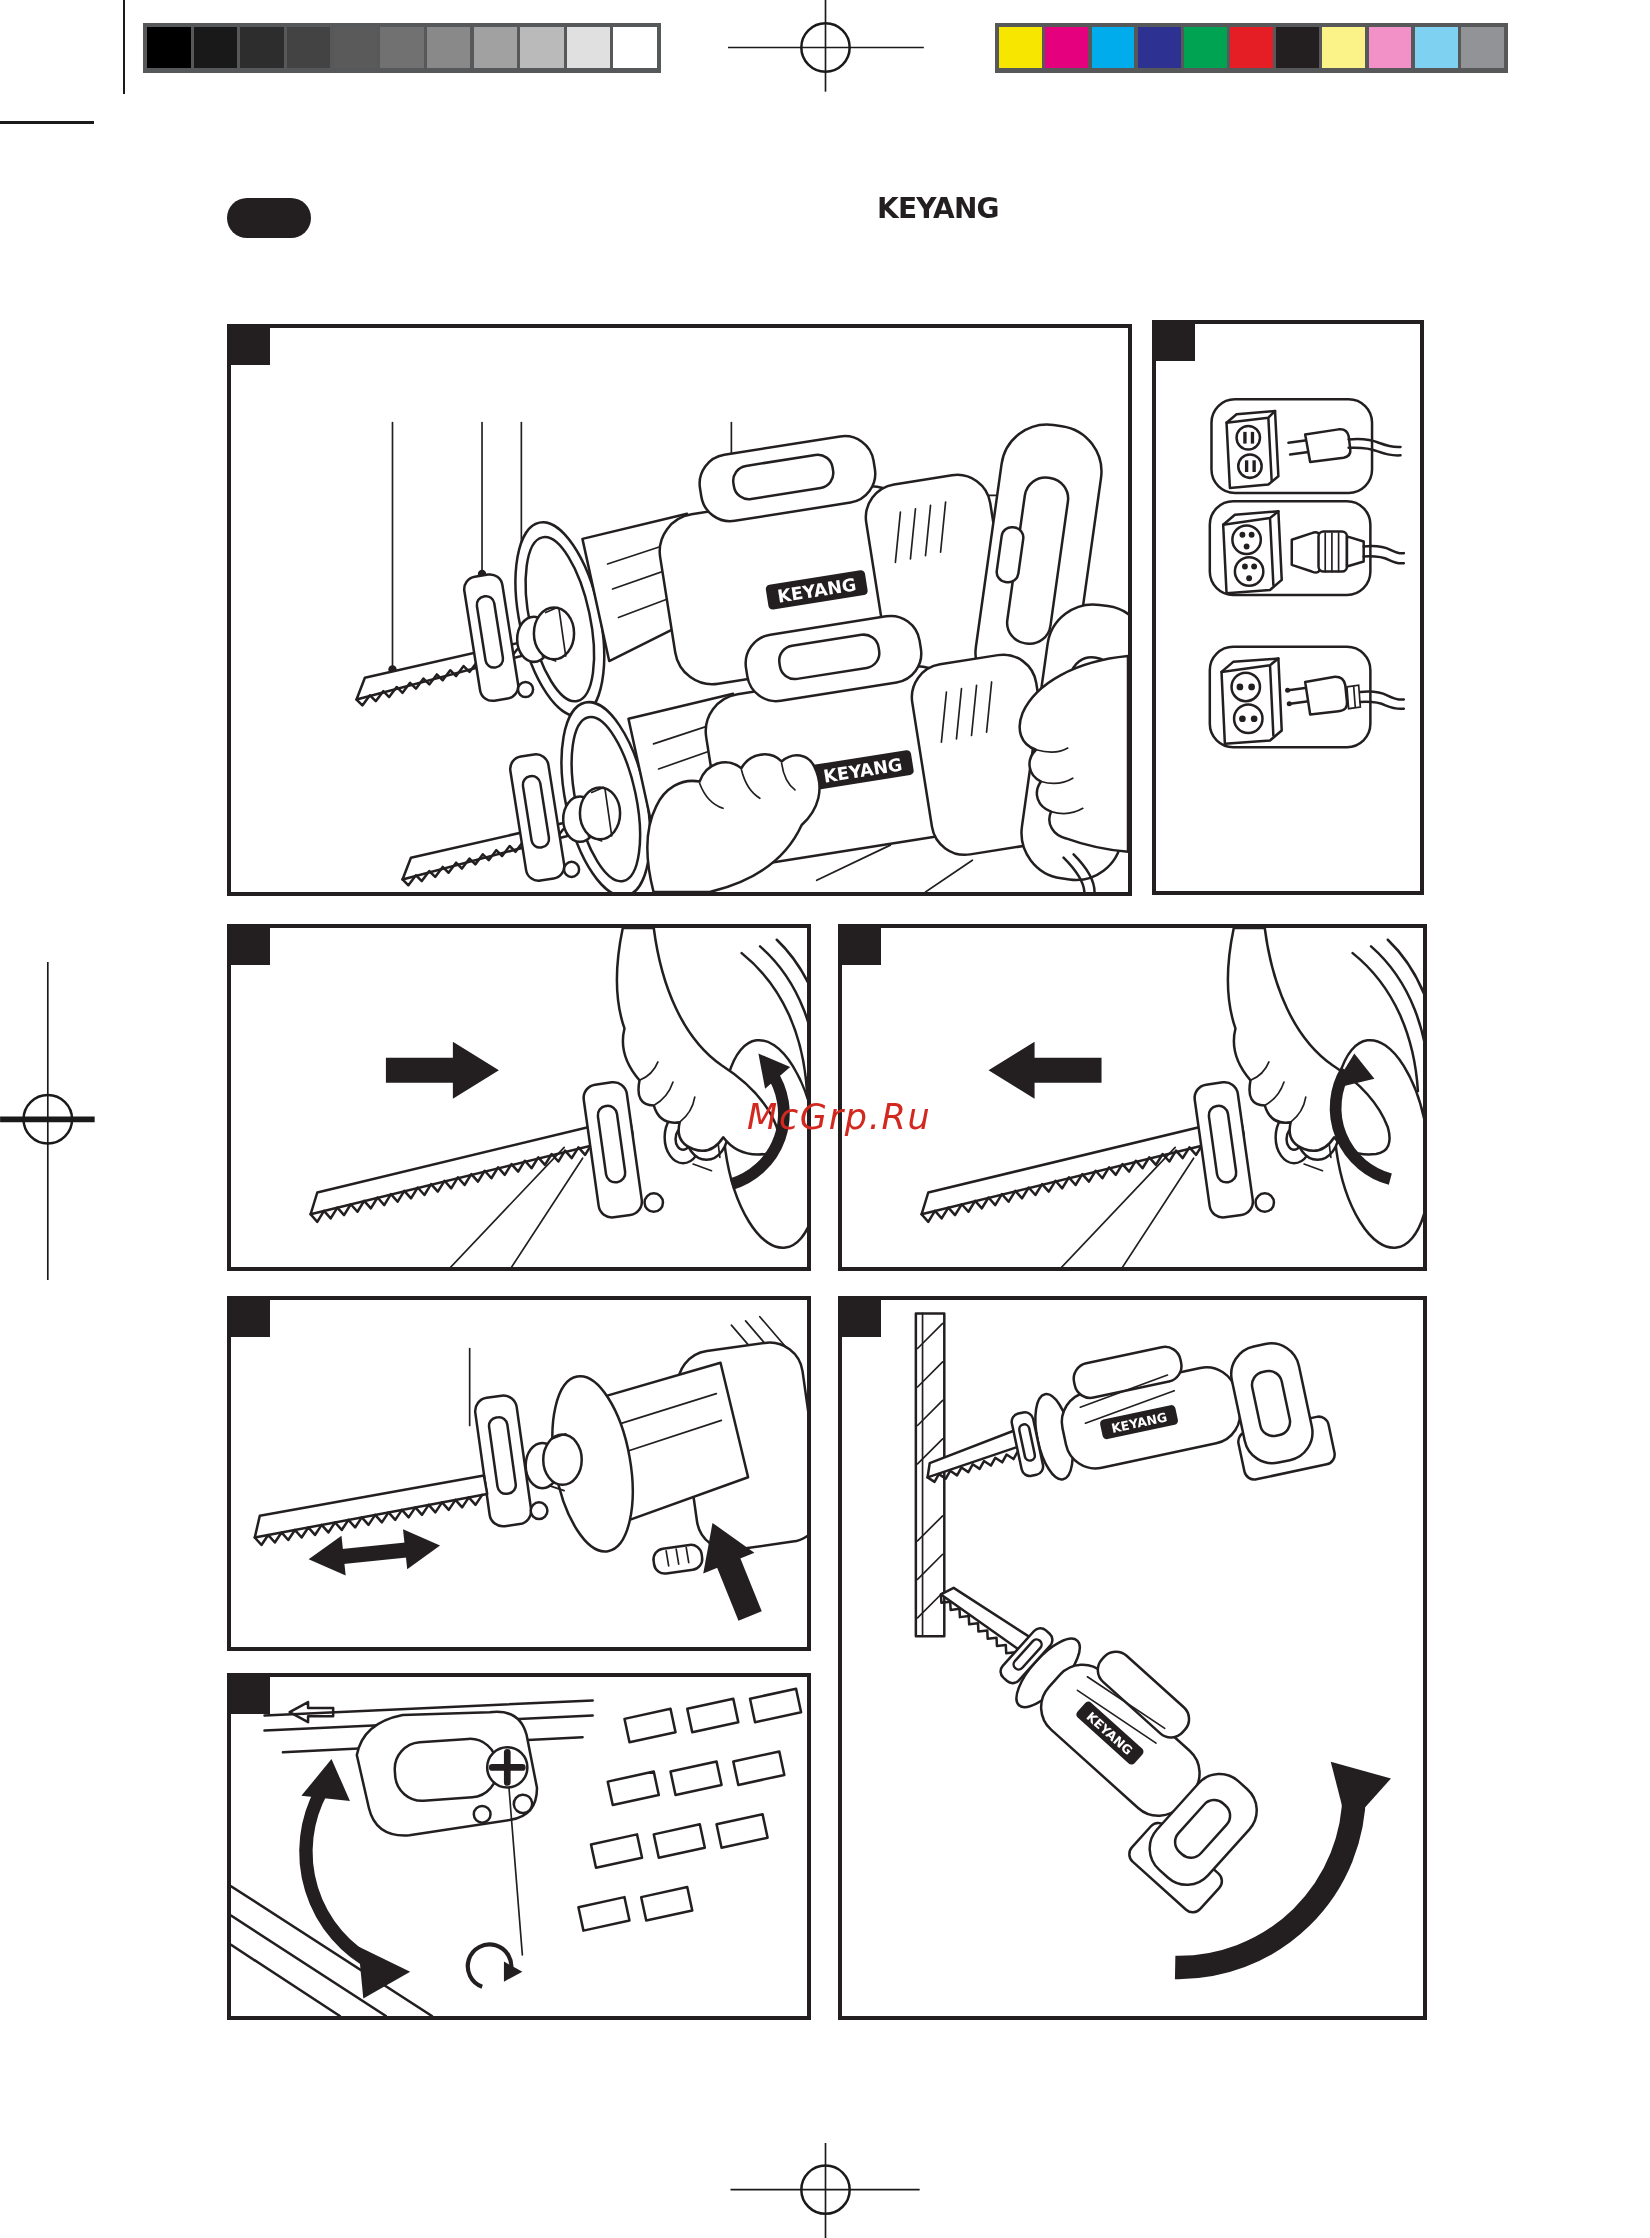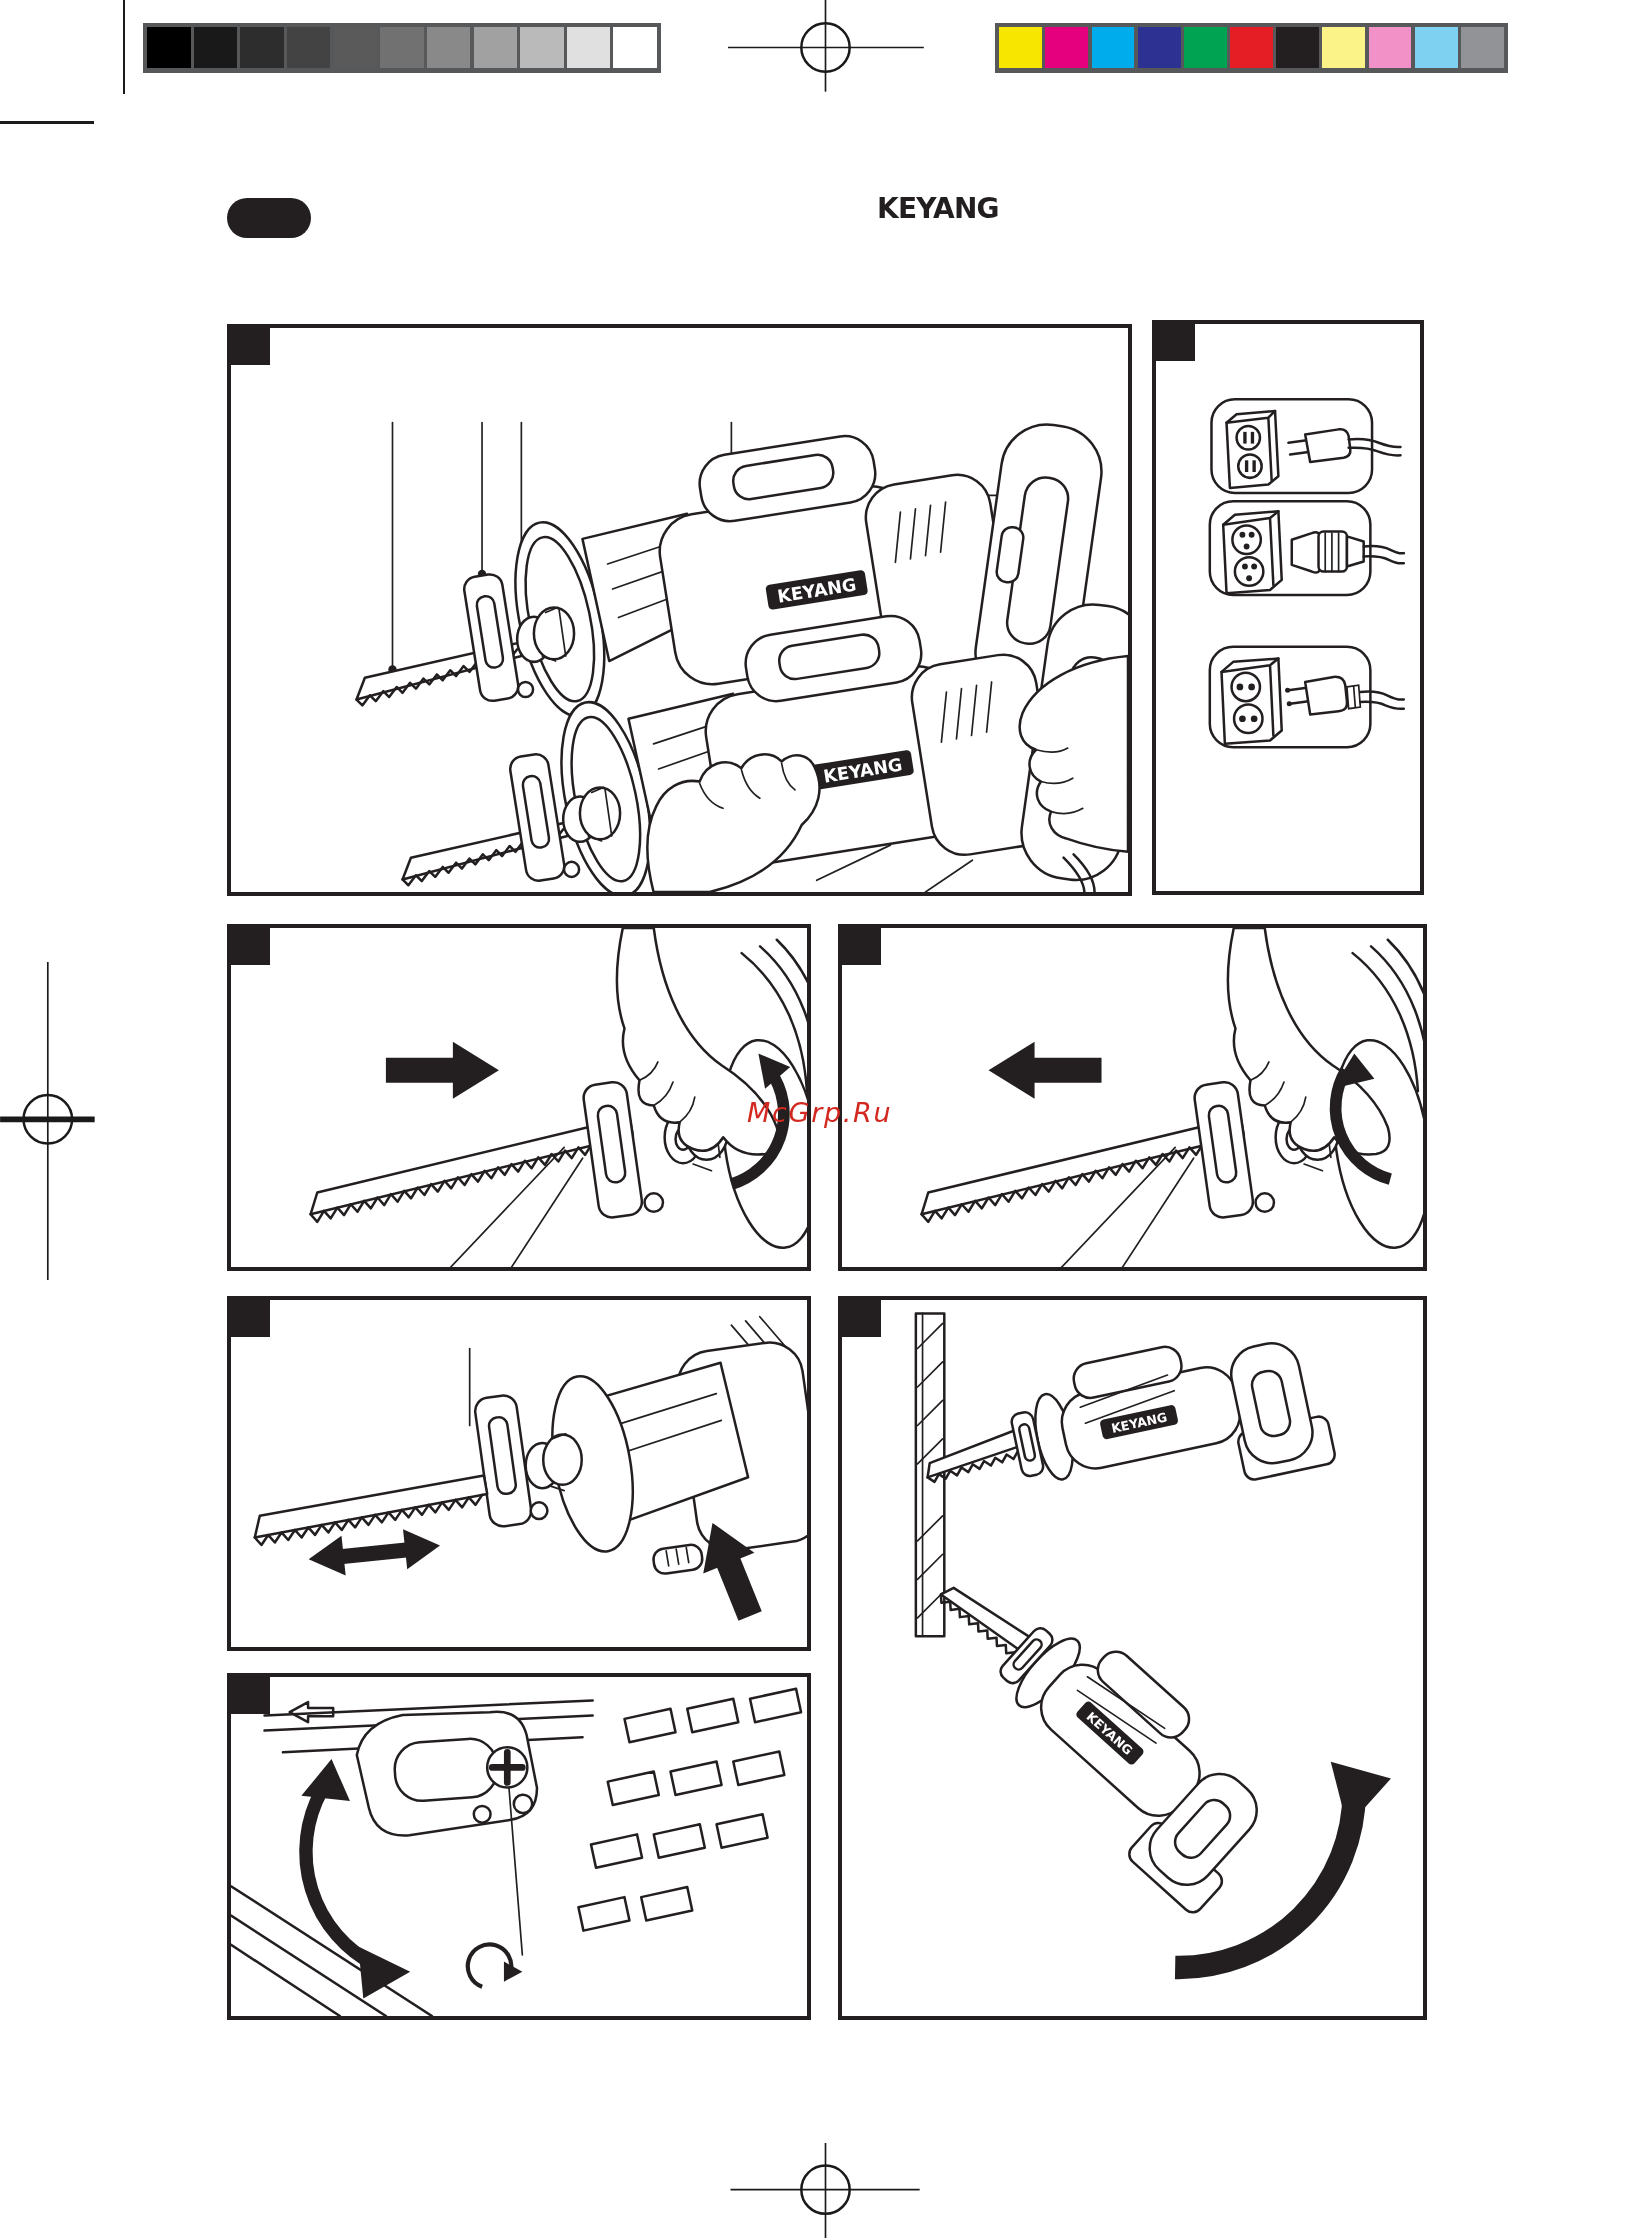--- a/index.html
+++ b/index.html
@@ -20,21 +20,21 @@
   .figsvg{position:absolute;left:0;top:0;width:100%;height:100%;}
   
   svg{display:block;}
   .ln{fill:none;stroke:#231f20;stroke-width:3;stroke-linecap:round;stroke-linejoin:round;}
   .th{fill:none;stroke:#231f20;stroke-width:2;stroke-linecap:round;}
   .wh{fill:#ffffff;stroke:#231f20;stroke-width:3;stroke-linejoin:round;}
   .bk{fill:#231f20;stroke:none;}
   .thick{fill:none;stroke:#231f20;stroke-linecap:butt;}
   .badge-t{font-family:"DejaVu Sans","Liberation Sans",sans-serif;font-weight:bold;fill:#ffffff;}
   
-  .watermark{position:absolute;left:747px;top:1097px;font-style:italic;font-size:27px;
+  .watermark{position:absolute;left:747px;top:1097px;font-style:italic;font-size:35px;
              letter-spacing:1.7px;color:#d3281f;z-index:30;}
 </style>
 </head>
 <body>
 
 <div class="page">
 
   <div class="mark" style="left:123px;top:0;width:1.7px;height:94px;"></div>
   <div class="mark" style="left:1525px;top:0;width:1.7px;height:94px;"></div>
   <div class="mark" style="left:0;top:121px;width:94px;height:2.5px;"></div>

